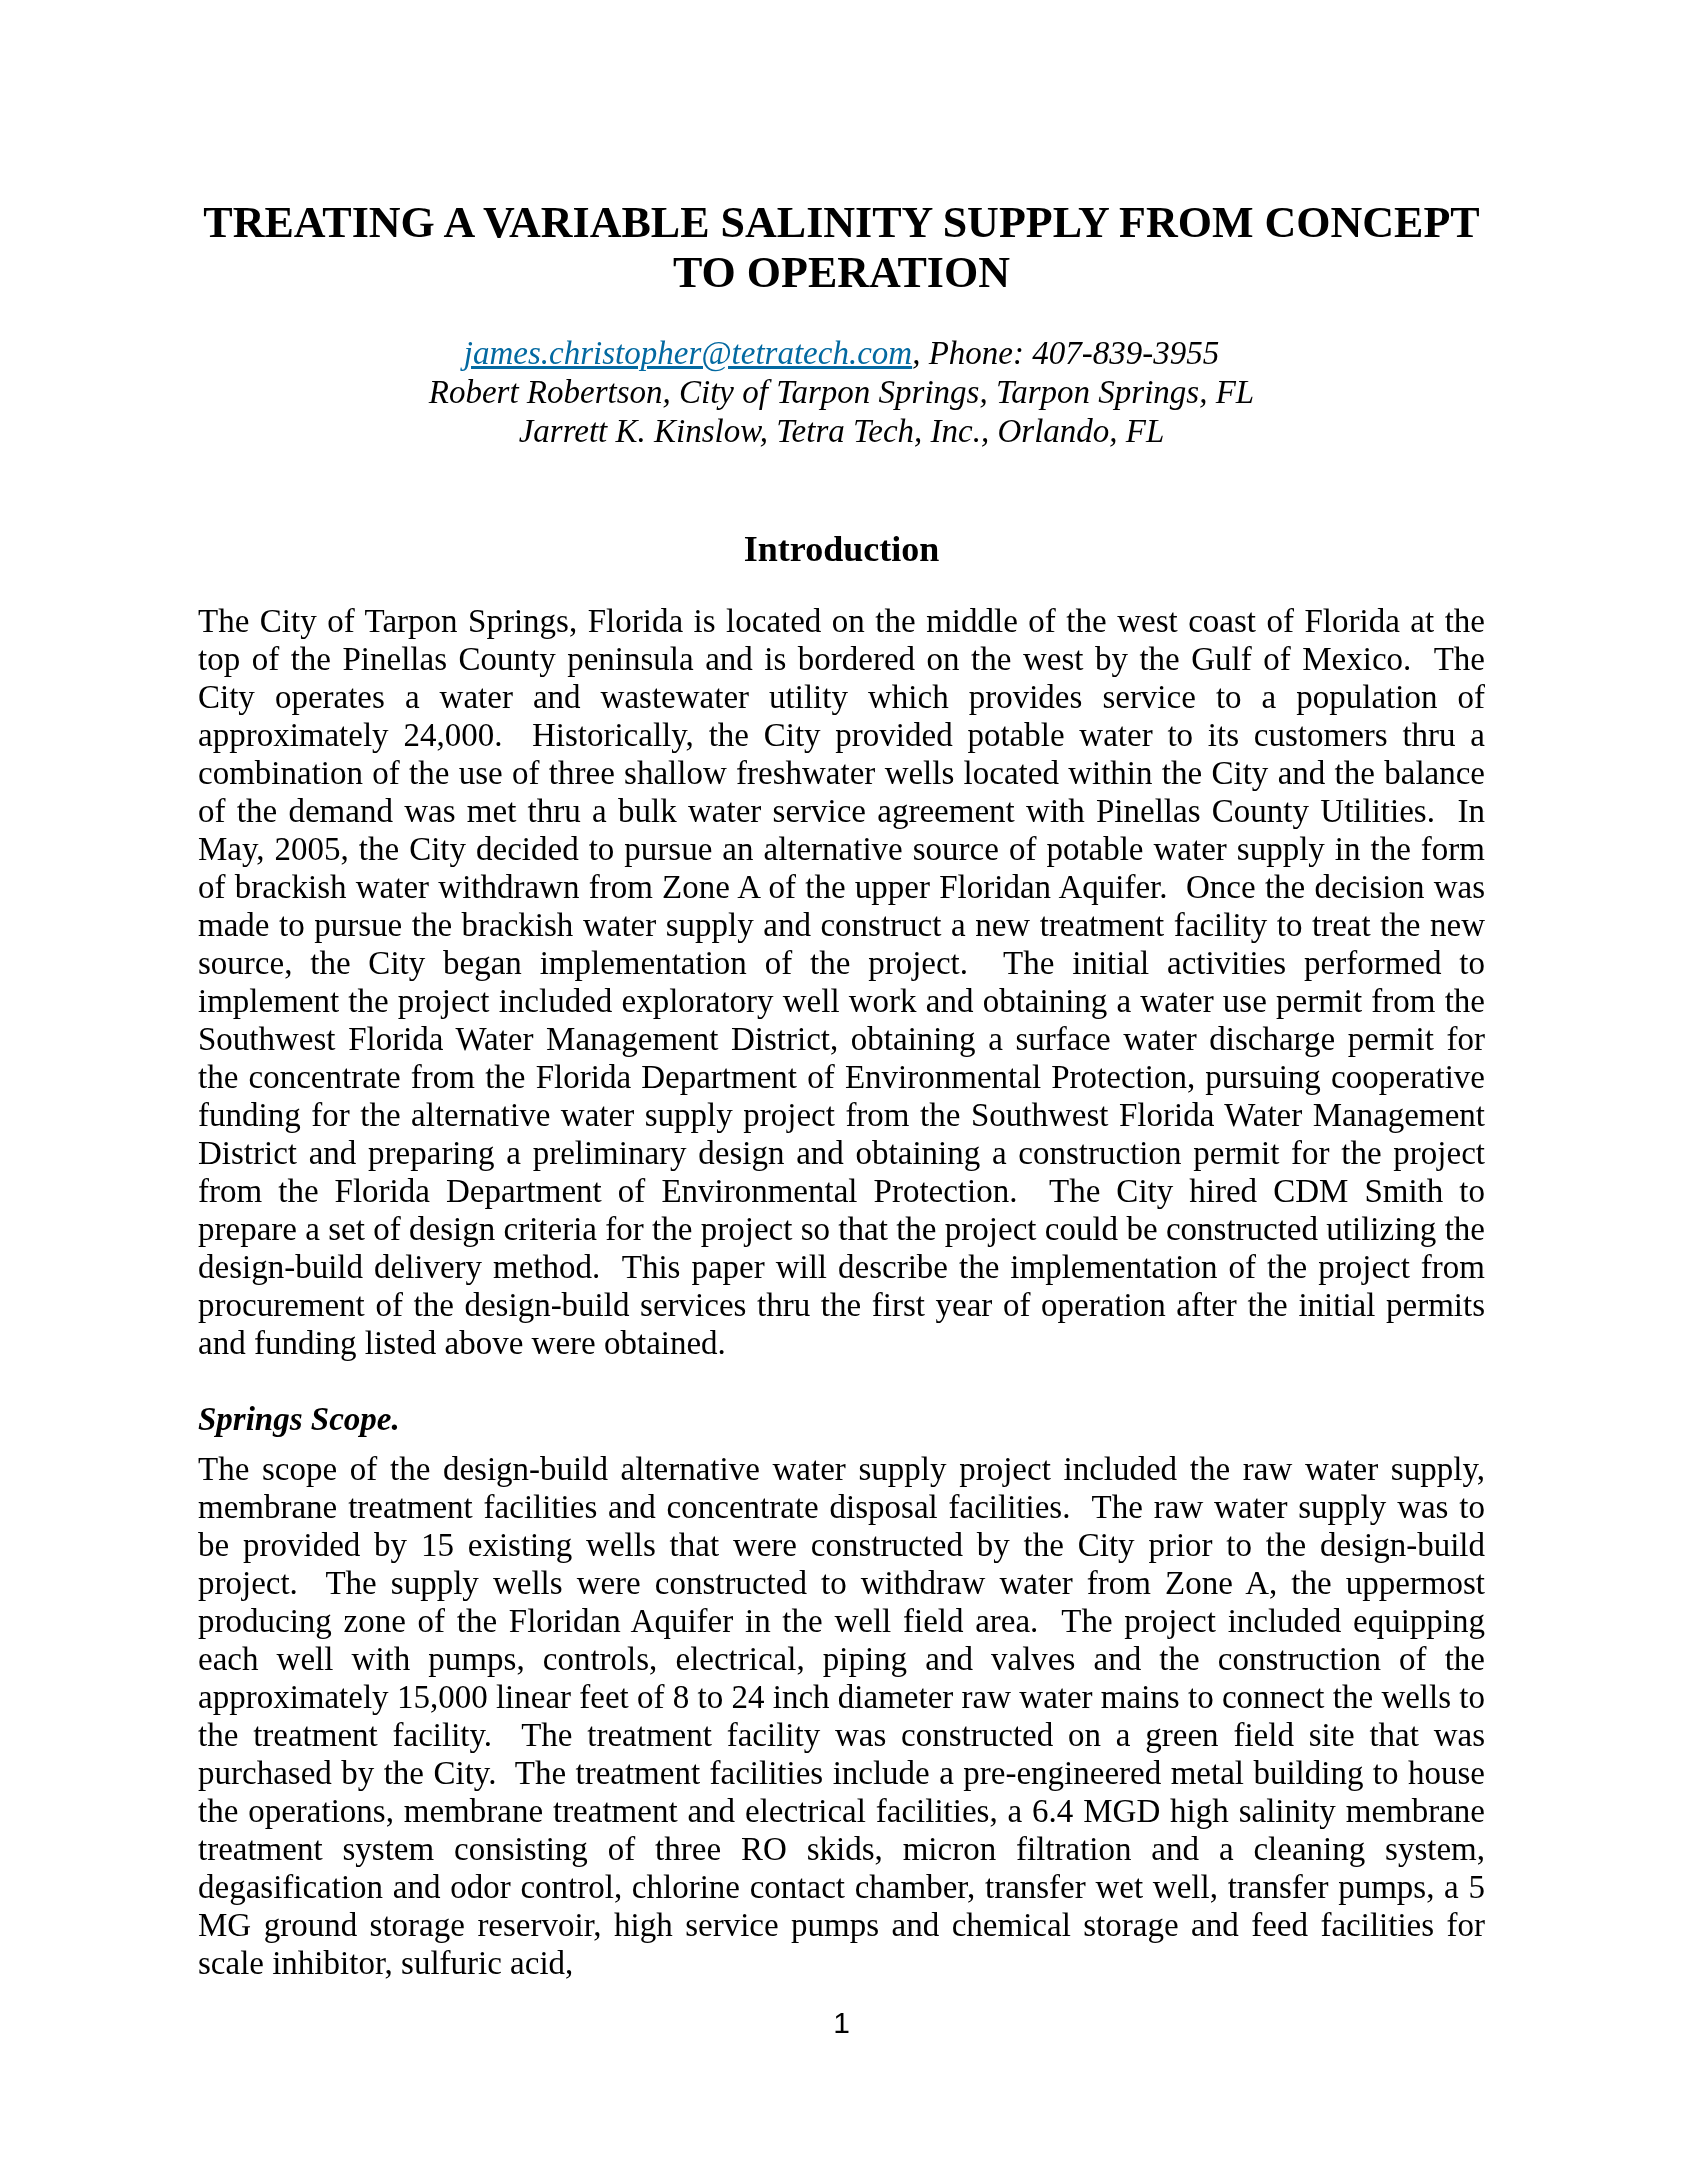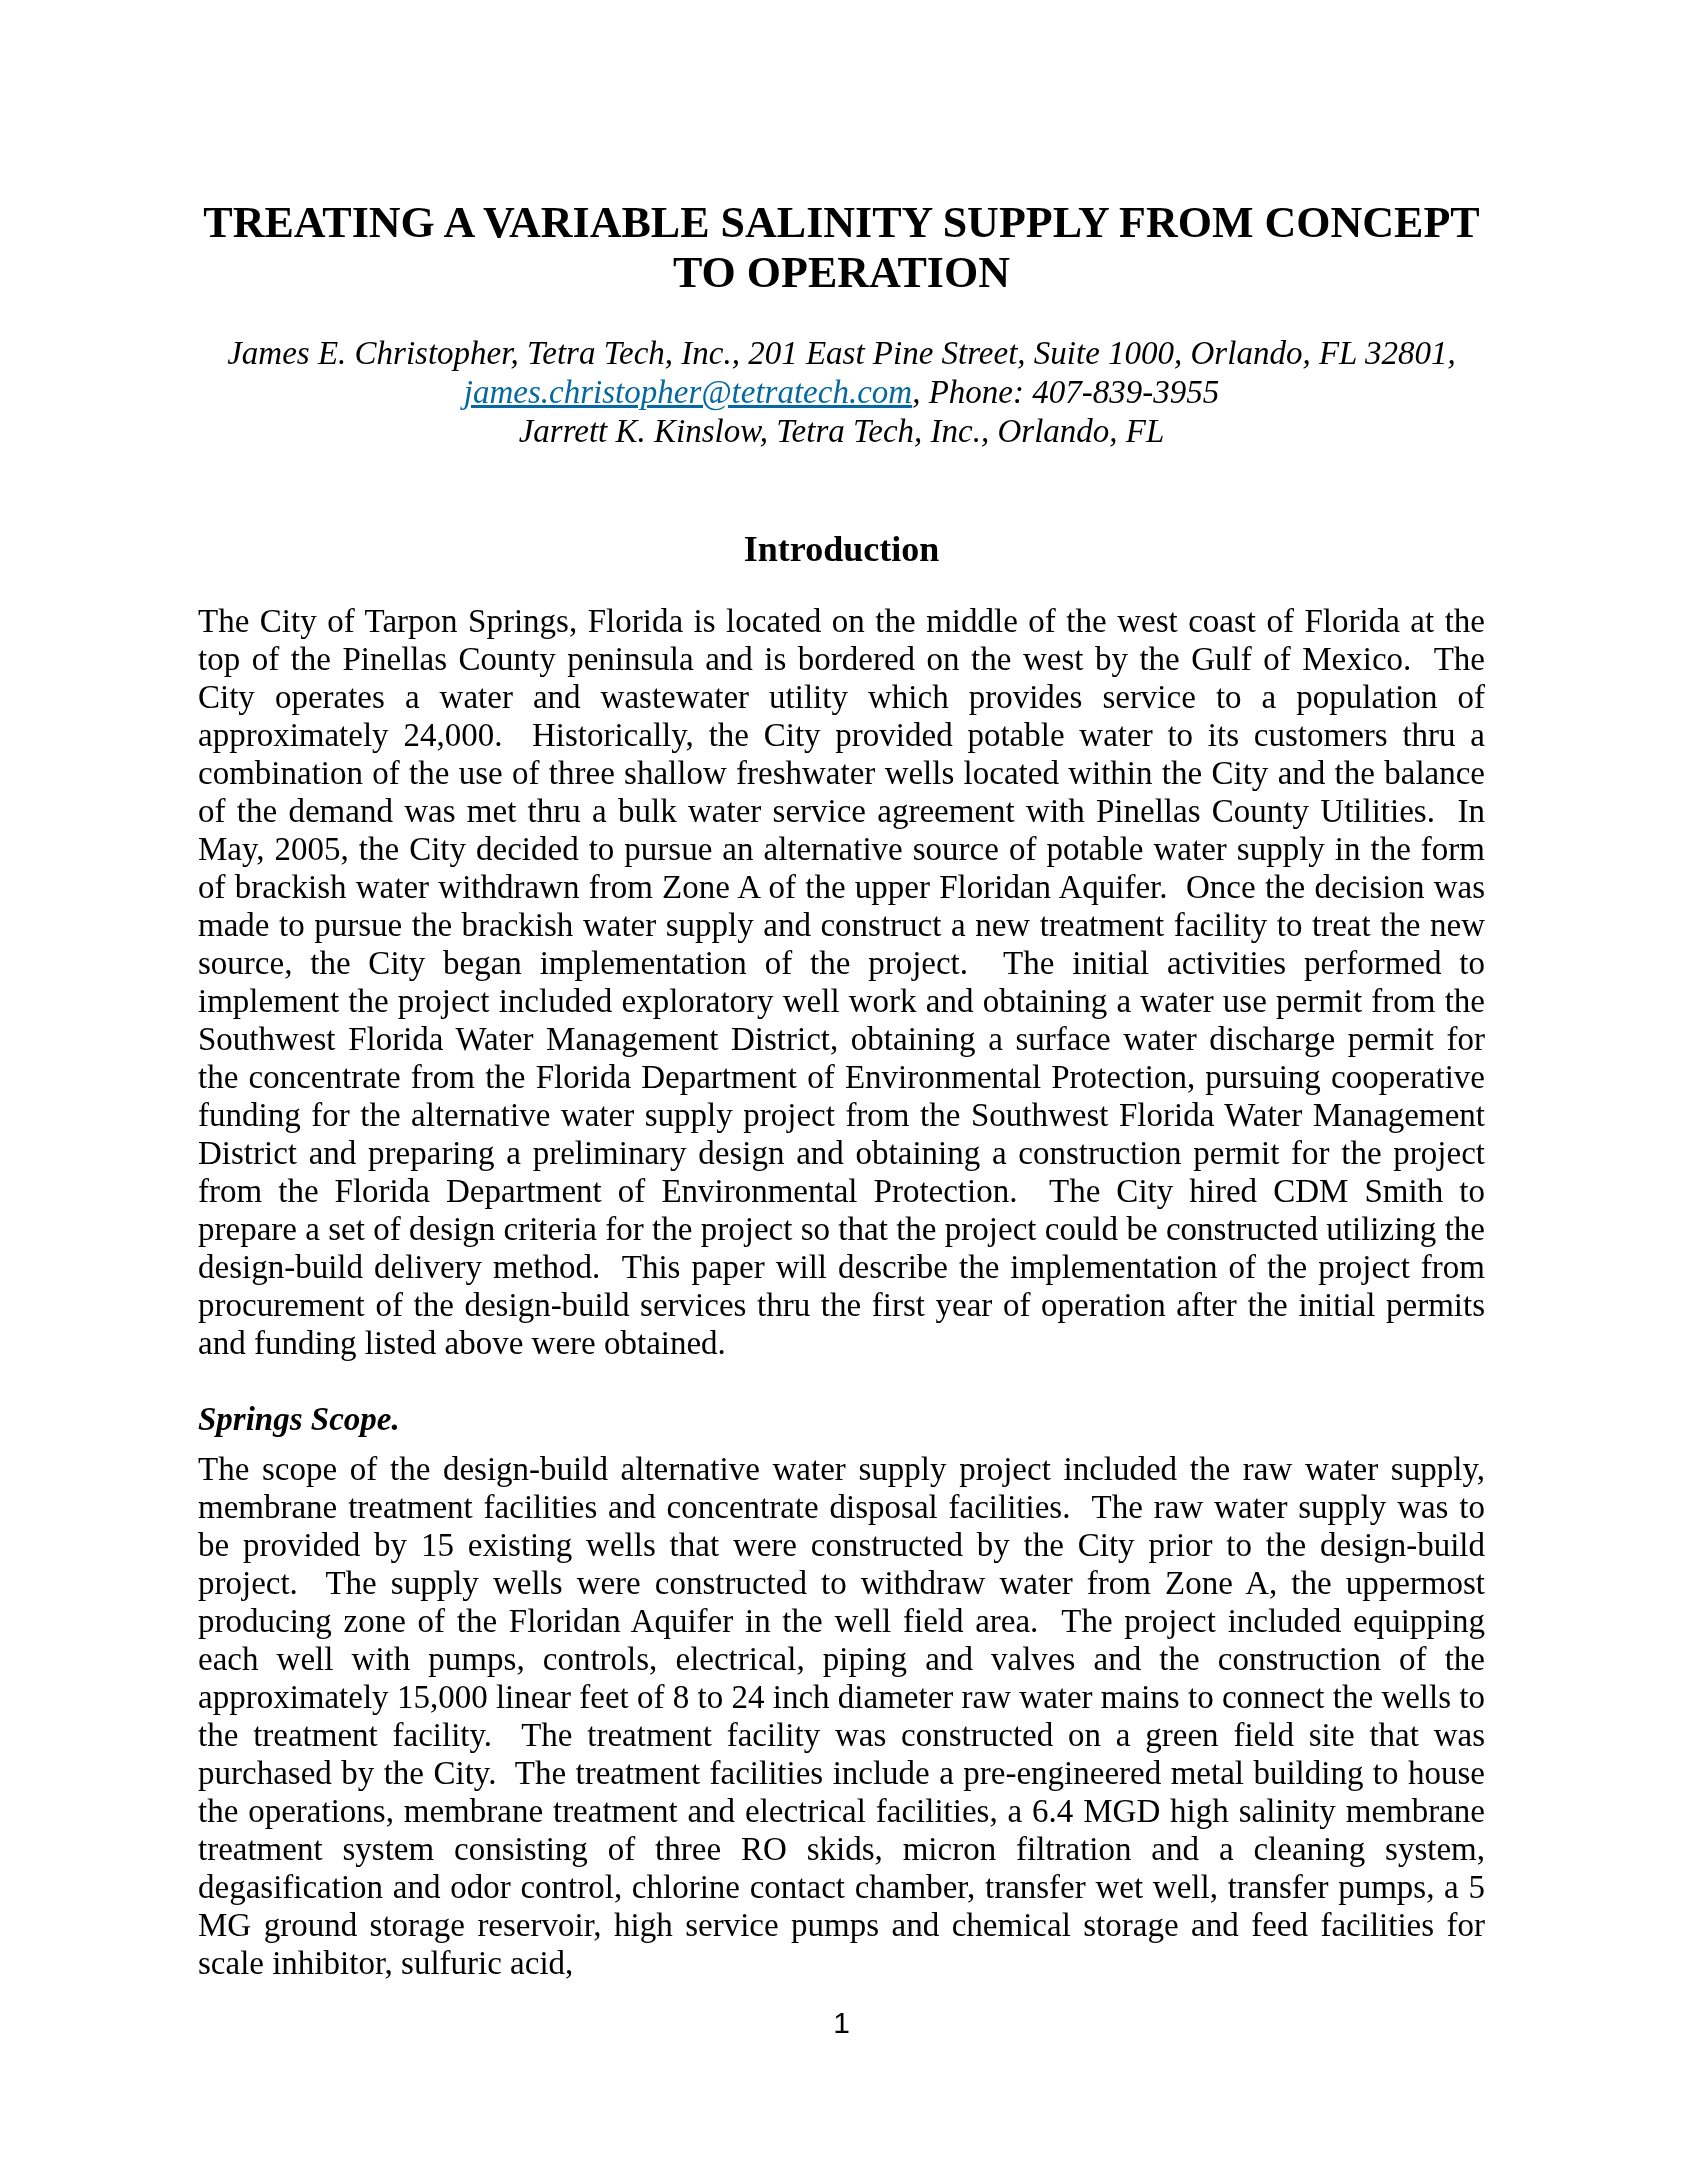--- a/index.html
+++ b/index.html
@@ -80,22 +80,22 @@
   }
 </style>
 </head>
 <body>
 
 <div class="page">
 
   <h1 class="title">TREATING A VARIABLE SALINITY SUPPLY FROM CONCEPT TO OPERATION</h1>
 
   <div class="authors">
-    <div class="author-line">James E. Christopher, Tetra Tech, Inc., 201 East Pine Street, Suite 1000, Orlando, FL 32801,</div>
     <div class="author-line"><a class="email-link" href="#" style="color: #0369a1;">james.christopher@tetratech.com</a><span>, Phone: 407-839-3955</span></div>
+    <div class="author-line">Robert Robertson, City of Tarpon Springs, Tarpon Springs, FL</div>
     <div class="author-line">Jarrett K. Kinslow, Tetra Tech, Inc., Orlando, FL</div>
   </div>
 
   <h2 class="section-heading-centered">Introduction</h2>
 
   <p class="body-para">The City of Tarpon Springs, Florida is located on the middle of the west coast of Florida at the top of the Pinellas County peninsula and is bordered on the west by the Gulf of Mexico.  The City operates a water and wastewater utility which provides service to a population of approximately 24,000.  Historically, the City provided potable water to its customers thru a combination of the use of three shallow freshwater wells located within the City and the balance of the demand was met thru a bulk water service agreement with Pinellas County Utilities.  In May, 2005, the City decided to pursue an alternative source of potable water supply in the form of brackish water withdrawn from Zone A of the upper Floridan Aquifer.  Once the decision was made to pursue the brackish water supply and construct a new treatment facility to treat the new source, the City began implementation of the project.  The initial activities performed to implement the project included exploratory well work and obtaining a water use permit from the Southwest Florida Water Management District, obtaining a surface water discharge permit for the concentrate from the Florida Department of Environmental Protection, pursuing cooperative funding for the alternative water supply project from the Southwest Florida Water Management District and preparing a preliminary design and obtaining a construction permit for the project from the Florida Department of Environmental Protection.  The City hired CDM Smith to prepare a set of design criteria for the project so that the project could be constructed utilizing the design-build delivery method.  This paper will describe the implementation of the project from procurement of the design-build services thru the first year of operation after the initial permits and funding listed above were obtained.</p>
 
   <div class="subsection">
     <span class="sub-heading">Springs Scope.</span>
     <p class="body-para">The scope of the design-build alternative water supply project included the raw water supply, membrane treatment facilities and concentrate disposal facilities.  The raw water supply was to be provided by 15 existing wells that were constructed by the City prior to the design-build project.  The supply wells were constructed to withdraw water from Zone A, the uppermost producing zone of the Floridan Aquifer in the well field area.  The project included equipping each well with pumps, controls, electrical, piping and valves and the construction of the approximately 15,000 linear feet of 8 to 24 inch diameter raw water mains to connect the wells to the treatment facility.  The treatment facility was constructed on a green field site that was purchased by the City.  The treatment facilities include a pre-engineered metal building to house the operations, membrane treatment and electrical facilities, a 6.4 MGD high salinity membrane treatment system consisting of three RO skids, micron filtration and a cleaning system, degasification and odor control, chlorine contact chamber, transfer wet well, transfer pumps, a 5 MG ground storage reservoir, high service pumps and chemical storage and feed facilities for scale inhibitor, sulfuric acid,</p>

